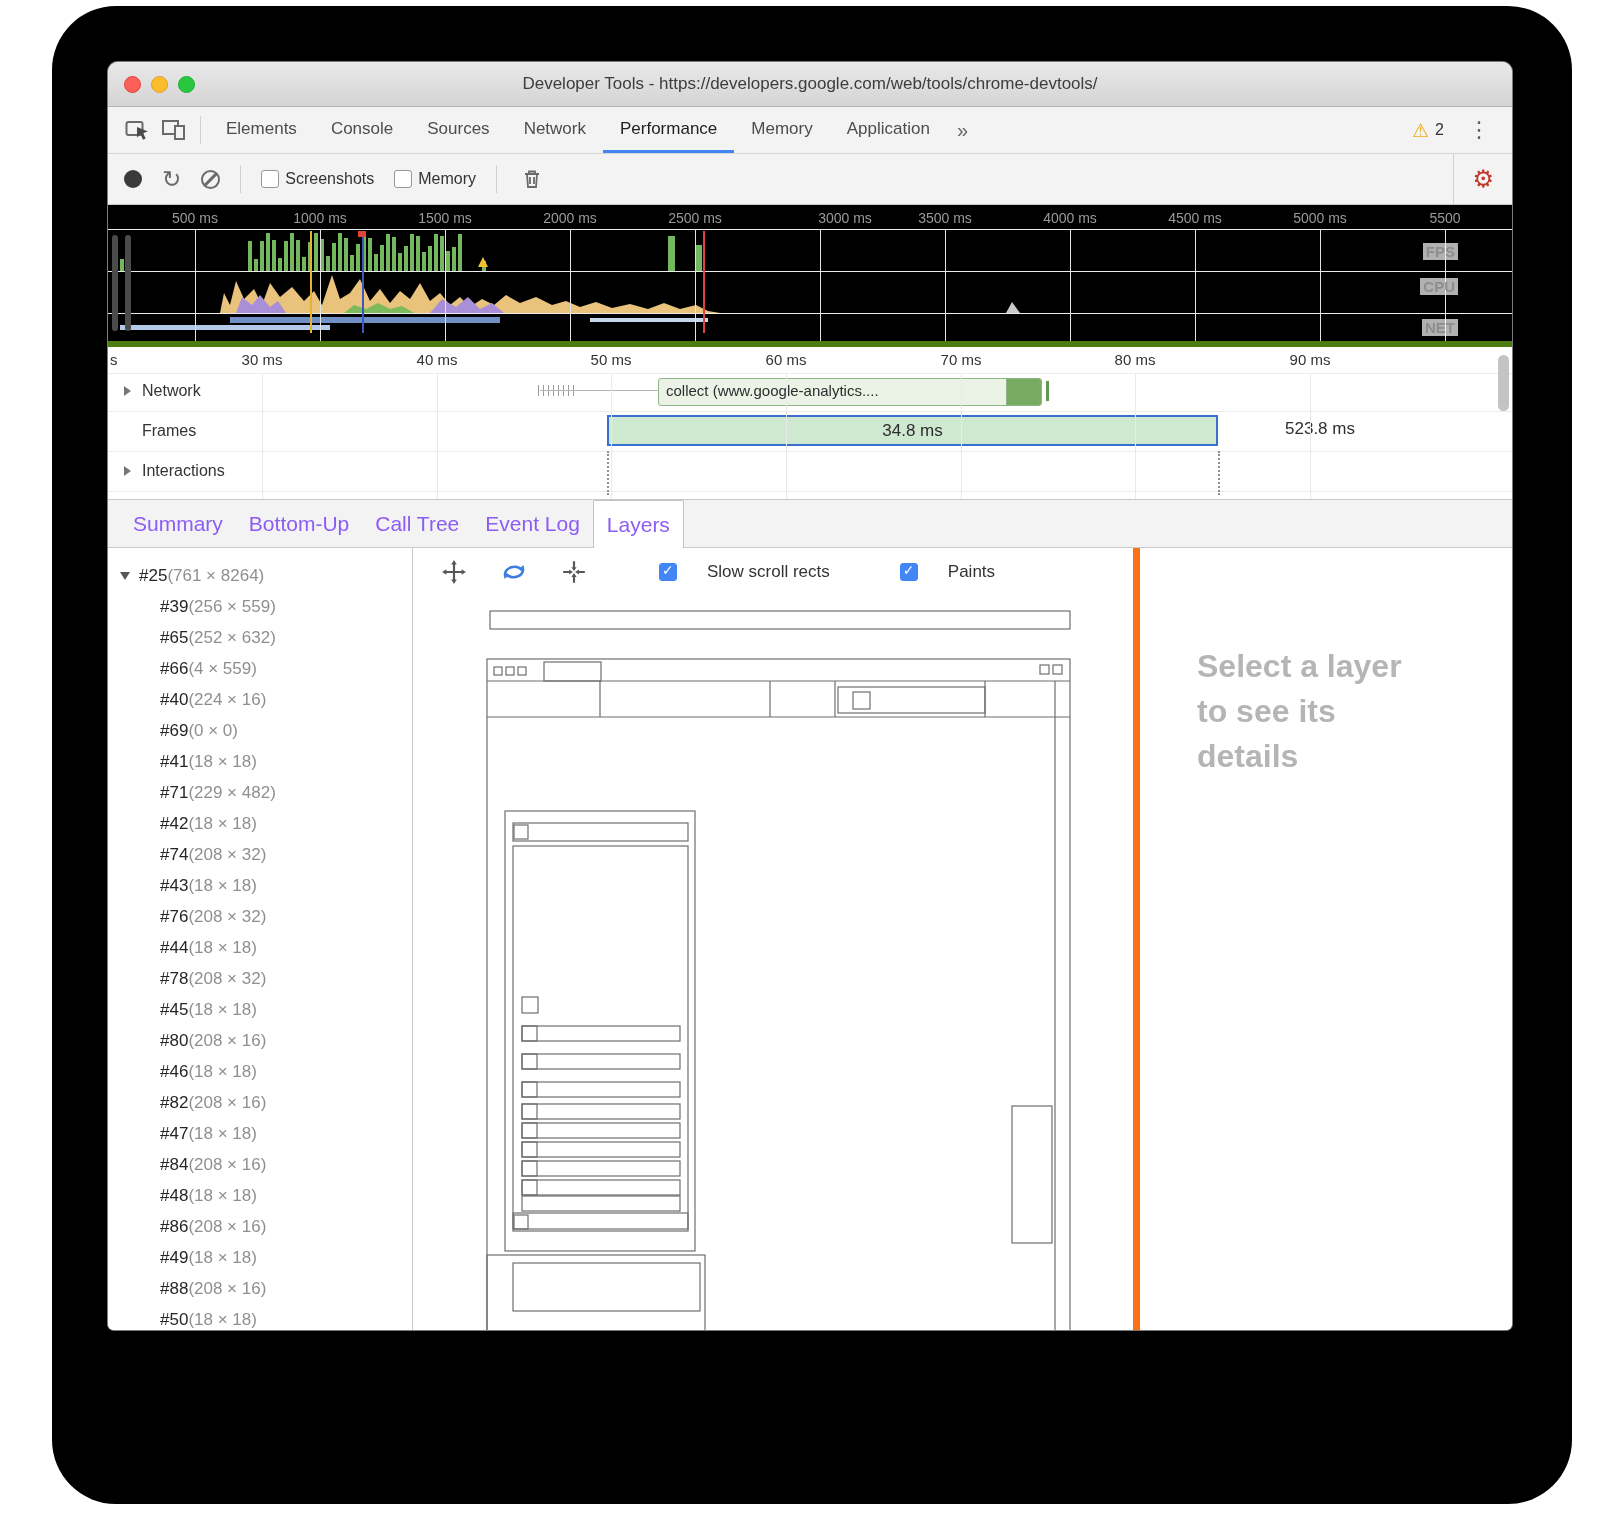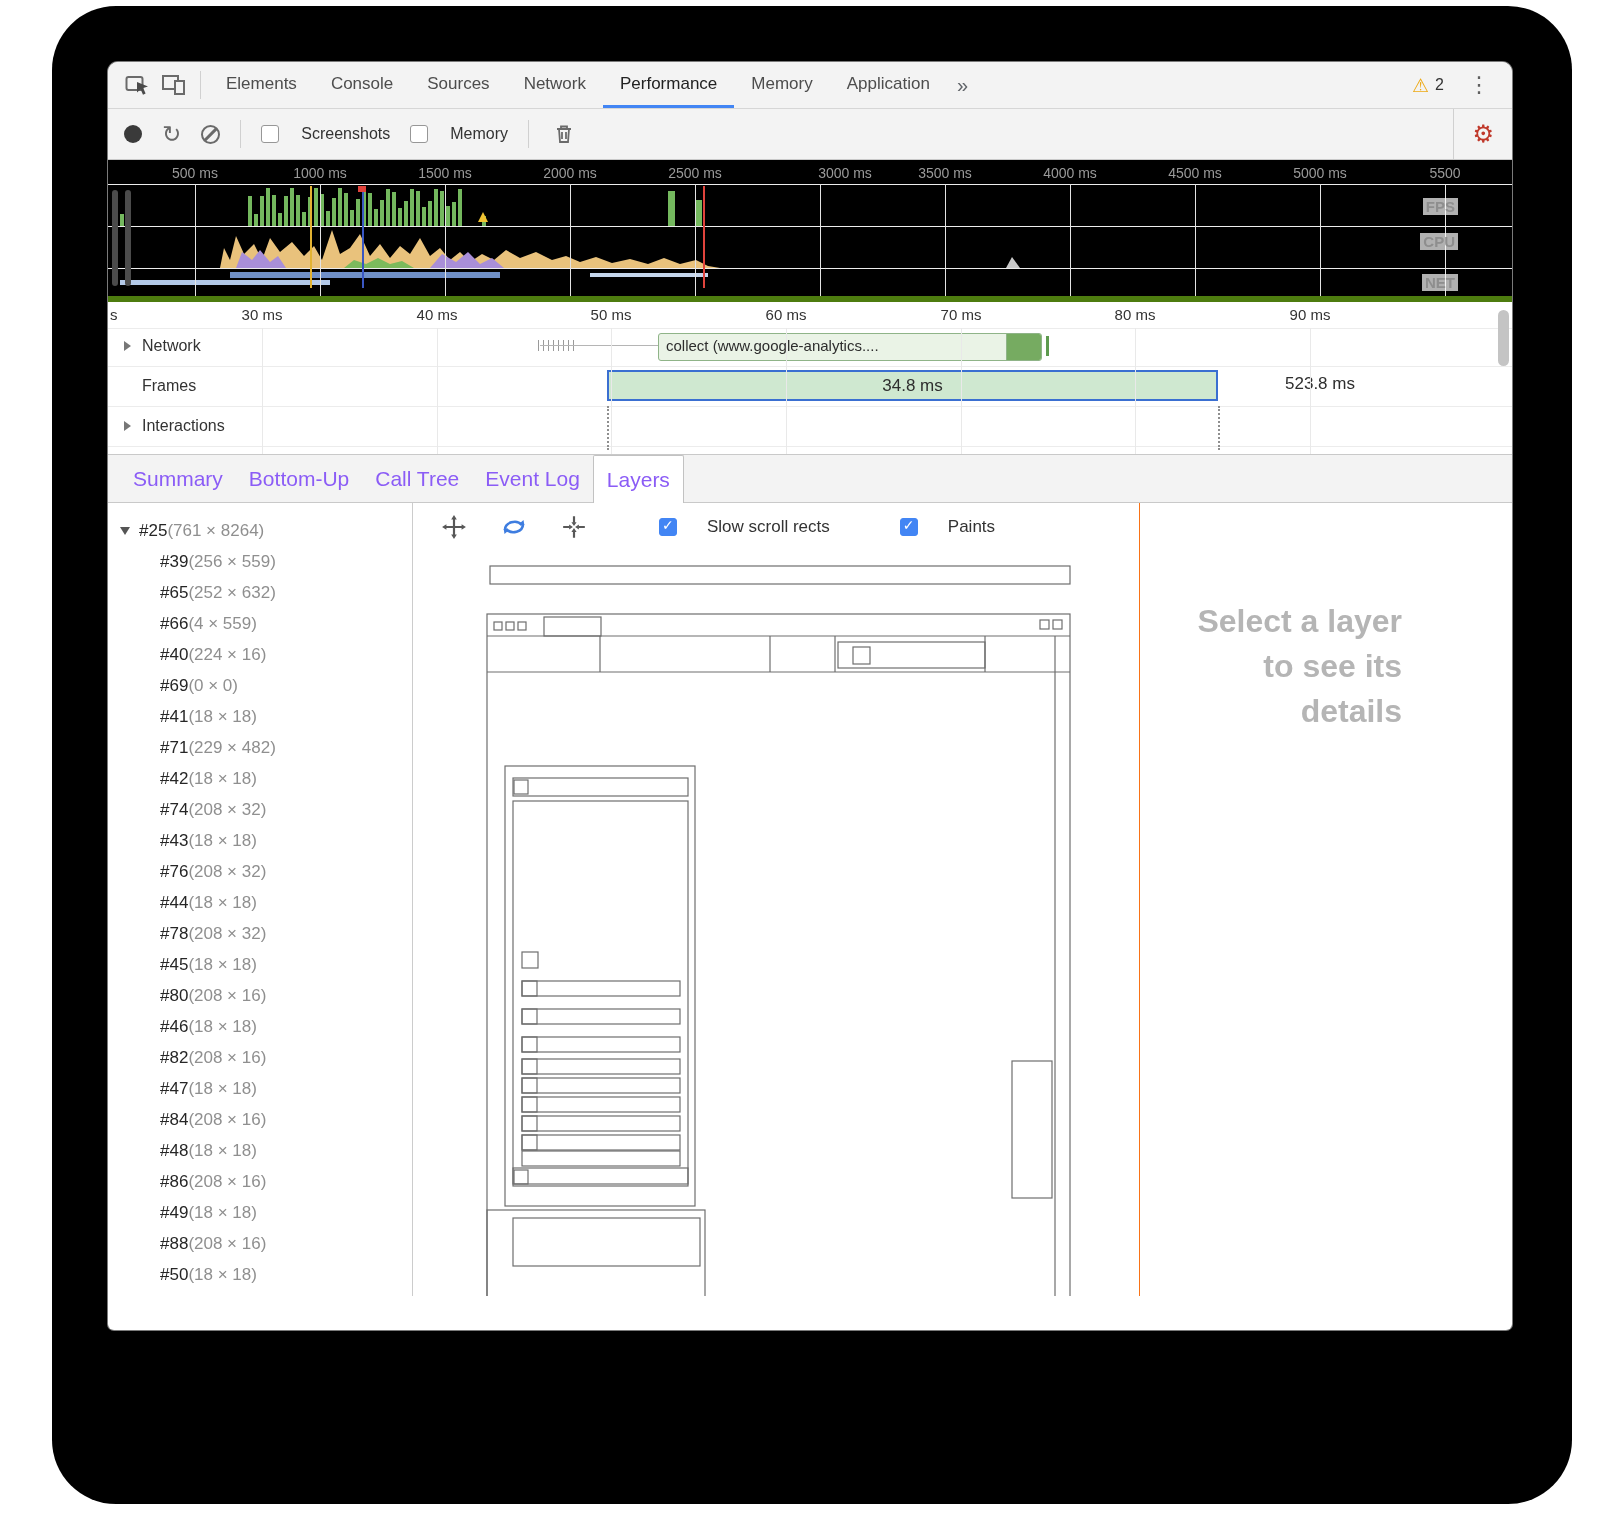--- a/index.html
+++ b/index.html
@@ -33,21 +33,21 @@
 
   
   .perf-toolbar{height:50px;background:#f3f3f3;border-bottom:1px solid #c9c9c9;display:flex;align-items:center;gap:20px;padding-left:16px;}
   .rec{width:18px;height:18px;border-radius:50%;background:var(--record-black);cursor:pointer;}
   .reload{font-size:23px;color:#6a6a6a;cursor:pointer;line-height:1;}
   .ban{width:15px;height:15px;border:2.5px solid #6a6a6a;border-radius:50%;position:relative;cursor:pointer;}
   .ban::after{content:"";position:absolute;left:-1px;top:6px;width:17px;height:2.5px;background:#6a6a6a;transform:rotate(-45deg);}
   .cb{width:16px;height:16px;border:1px solid #979797;border-radius:3px;background:#fff;display:inline-block;position:relative;cursor:pointer;flex:none;}
   .cb.checked{background:var(--accent-blue);border-color:var(--accent-blue);}
   .cb.checked::after{content:"✓";position:absolute;left:2px;top:-2px;color:#fff;font-size:14px;font-weight:bold;}
-  .cb-group{display:flex;align-items:center;gap:22px;}
+  .cb-group{display:flex;align-items:center;gap:6px;}
   .cb-label{font-size:16px;color:#333;}
   .pt-divider{width:1px;height:28px;background:#d0d0d0;}
   .gear{margin-left:auto;border-left:1px solid #d0d0d0;height:100%;display:flex;align-items:center;padding:0 18px;font-size:24px;color:var(--gear-red);cursor:pointer;}
 
   
   .overview{height:136px;position:relative;background:#000000;border-bottom:6px solid #4d7c0f;overflow:hidden;}
   .ov-grid{position:absolute;top:24px;bottom:0;width:1px;background:#e3e3e3;}
   .ov-hline{position:absolute;left:0;right:0;height:1px;background:#ececec;}
   .ov-label{position:absolute;top:5px;transform:translateX(-50%);font-size:14px;color:#9a9a9a;white-space:nowrap;}
   .lane-label{position:absolute;right:54px;font-size:15px;font-weight:bold;color:#8e8e8e;background:rgba(252,252,252,.7);padding:0 3px;}
@@ -89,30 +89,38 @@
   .tree-row{height:31px;line-height:31px;font-size:17px;white-space:nowrap;display:flex;align-items:center;padding-left:52px;cursor:pointer;}
   .tree-row.root{padding-left:12px;}
   .caret-down{width:0;height:0;border-top:8px solid #555;border-left:5px solid transparent;border-right:5px solid transparent;margin-right:9px;flex:none;cursor:pointer;}
   .tree-id{color:#262626;}
   .tree-size{color:#8f8f8f;}
   .canvas-col{flex:1;position:relative;}
   .canvas-toolbar{height:48px;display:flex;align-items:center;gap:30px;padding-left:26px;}
   .ct-icon{width:30px;height:30px;display:flex;align-items:center;justify-content:center;cursor:pointer;}
   .ct-gap{width:10px;}
   .wireframe-box{position:absolute;left:0;top:48px;right:0;bottom:0;overflow:hidden;}
-  .details{width:372px;border-left:1px solid #f97316;position:relative;flex:none;text-align:right;}
+  .details{width:372px;border-left:7px solid #f97316;position:relative;flex:none;}
   .placeholder{position:absolute;left:57px;top:96px;width:205px;font-size:32px;font-weight:bold;color:var(--placeholder-gray);line-height:45px;}
 </style>
 </head>
 <body>
 
 <div class="backdrop"></div>
 
 <div class="window">
 
+  <div class="titlebar">
+    <div class="traffic">
+      <div class="light red"></div>
+      <div class="light yellow"></div>
+      <div class="light green"></div>
+    </div>
+    <div class="win-title">Developer Tools - https://developers.google.com/web/tools/chrome-devtools/</div>
+  </div>
 
   <div class="tabbar">
     <div class="tb-icon">
       <svg width="26" height="24" viewBox="0 0 26 24">
         <rect x="1.5" y="4" width="16" height="13" rx="2" fill="none" stroke="#6a6a6a" stroke-width="2"></rect>
         <path d="M12 9 L23 13.5 L18.2 15 L20.6 20.6 L18 21.8 L15.6 16.2 L12 19.5 Z" fill="#4a4a4a"></path>
       </svg>
     </div>
     <div class="tb-icon">
       <svg width="26" height="24" viewBox="0 0 26 24">

